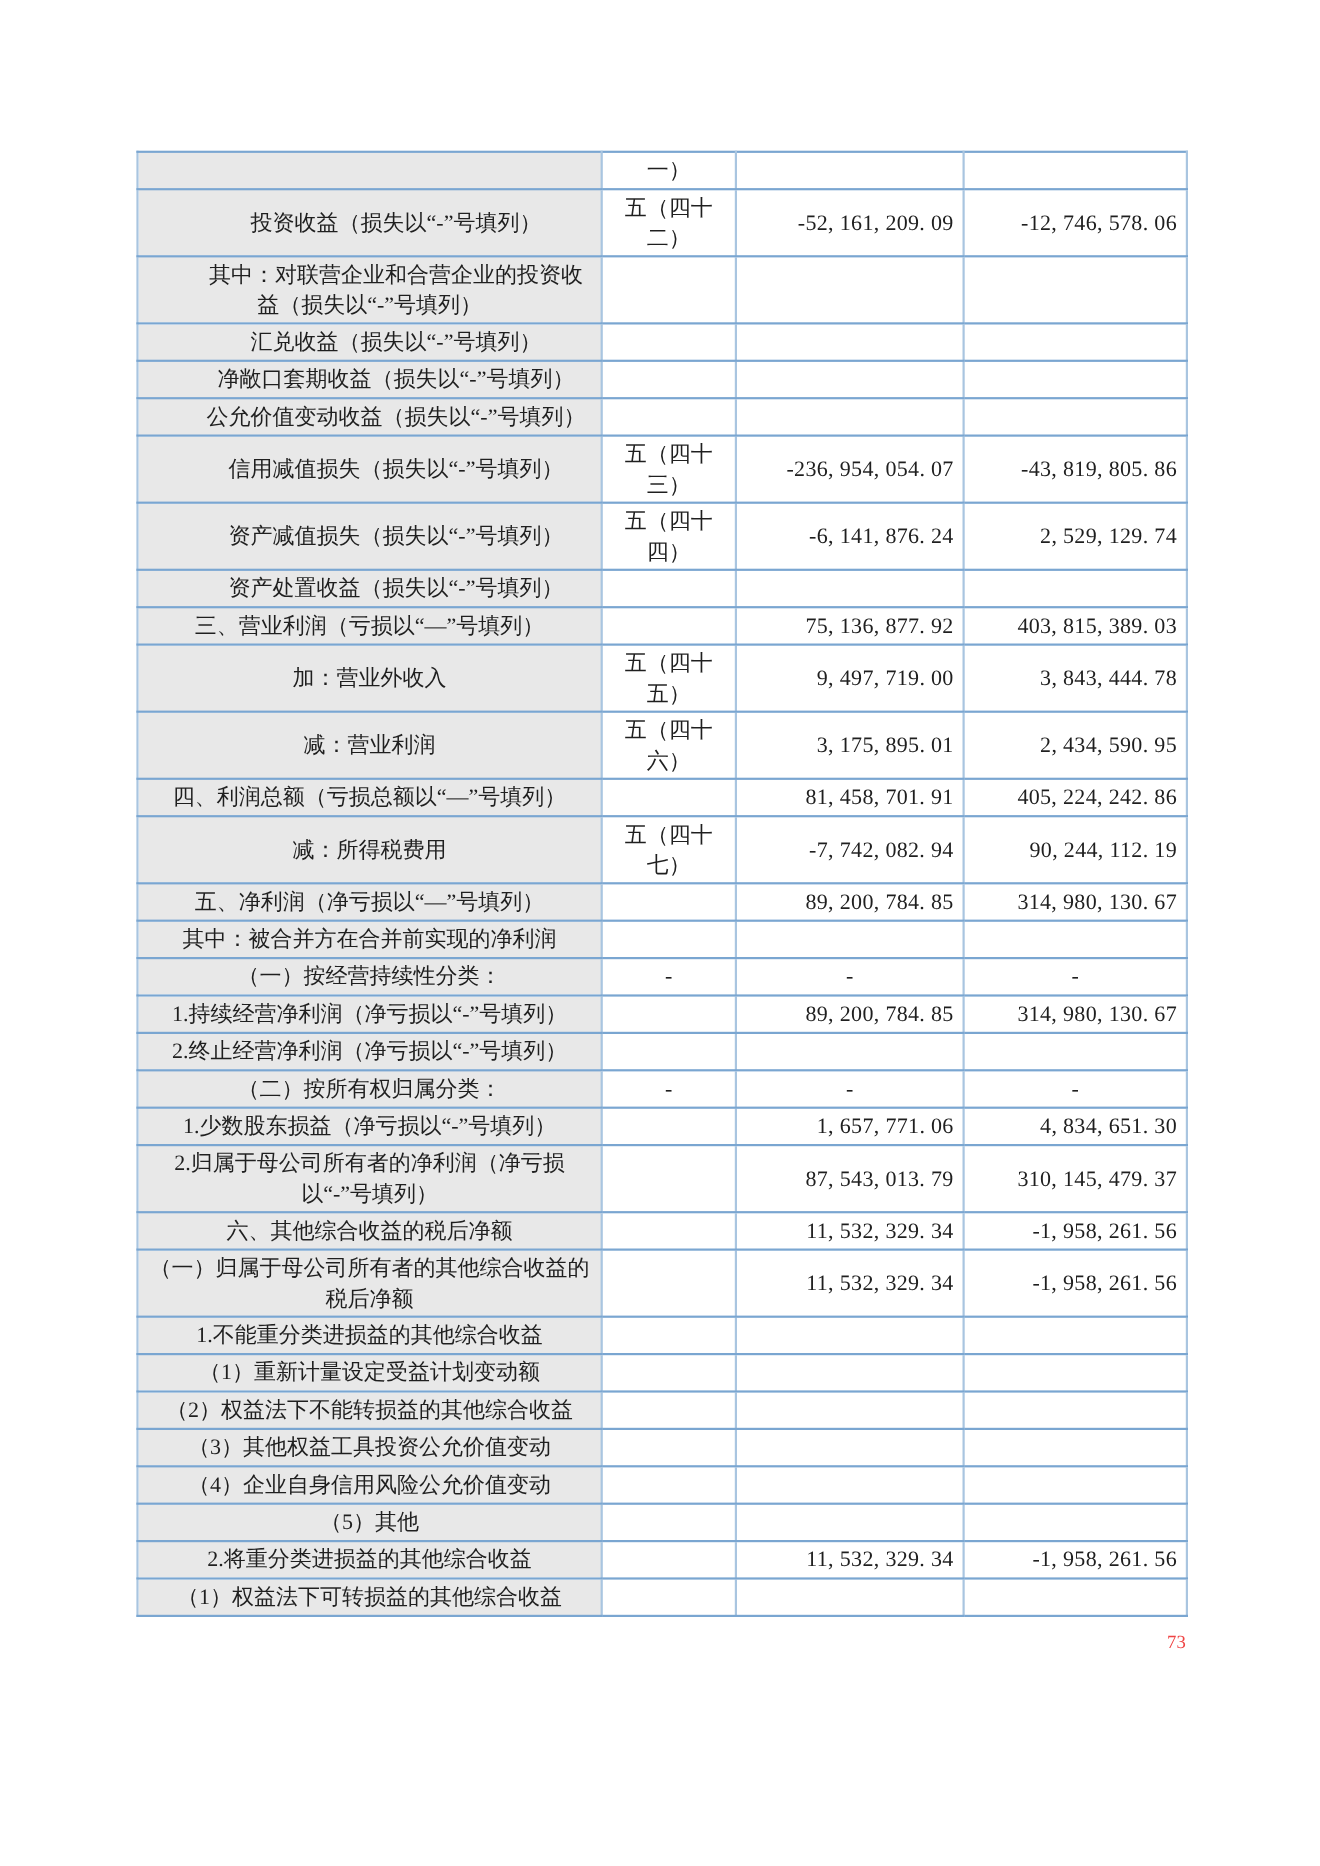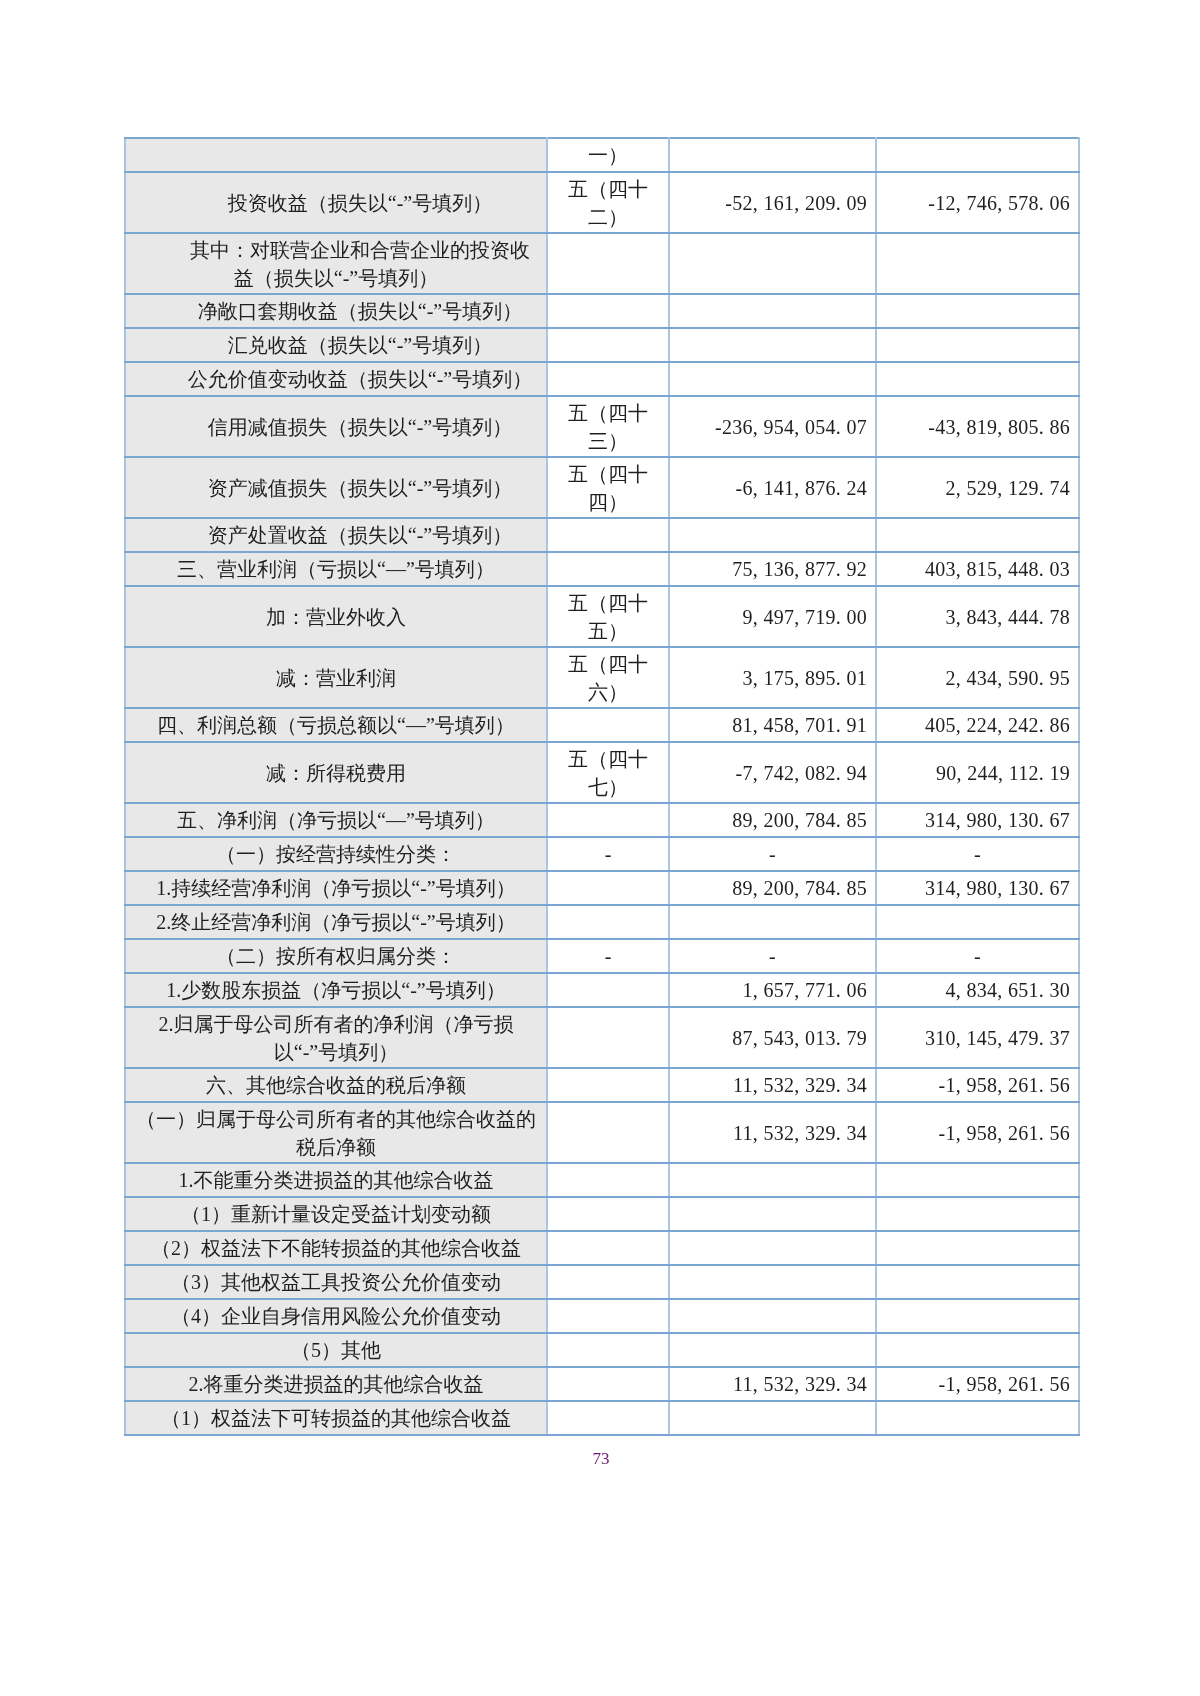--- a/index.html
+++ b/index.html
@@ -49,23 +49,23 @@
   }
   td.c-amt.dash { text-align: center; padding-right: 8px; }
   tr.r1 td { height: 24px; }
   tr.s  td { height: 30px; }
   tr.d  td { height: 57px; }
   tr.bold td.c-item { font-weight: normal; }
   .ind3 { text-indent: 48px; }
   .ind6 { text-indent: 110px; }
   .pageno {
     margin-top: 13px;
-    text-align: center;
+    text-align: right;
     font-size: 17px;
-    color: #701a75;
+    color: #ef4444;
   }
 </style>
 </head>
 <body>
 
 <div class="sheet">
   <table class="fin">
     <colgroup>
       <col style="width:422px">
       <col style="width:122px">
@@ -85,27 +85,27 @@
     <td class="c-amt">-52, 161, 209. 09</td>
     <td class="c-amt">-12, 746, 578. 06</td>
   </tr>
         <tr class="d">
     <td class="c-item ind3">其中：对联营企业和合营企业的投资收益（损失以“-”号填列）</td>
     <td class="c-note"></td>
     <td class="c-amt"></td>
     <td class="c-amt"></td>
   </tr>
         <tr class="s">
+    <td class="c-item ind3">汇兑收益（损失以“-”号填列）</td>
+    <td class="c-note"></td>
+    <td class="c-amt"></td>
+    <td class="c-amt"></td>
+  </tr>
+        <tr class="s">
     <td class="c-item ind3">净敞口套期收益（损失以“-”号填列）</td>
-    <td class="c-note"></td>
-    <td class="c-amt"></td>
-    <td class="c-amt"></td>
-  </tr>
-        <tr class="s">
-    <td class="c-item ind3">汇兑收益（损失以“-”号填列）</td>
     <td class="c-note"></td>
     <td class="c-amt"></td>
     <td class="c-amt"></td>
   </tr>
         <tr class="s">
     <td class="c-item ind3">公允价值变动收益（损失以“-”号填列）</td>
     <td class="c-note"></td>
     <td class="c-amt"></td>
     <td class="c-amt"></td>
   </tr>
@@ -124,21 +124,21 @@
         <tr class="s">
     <td class="c-item ind3">资产处置收益（损失以“-”号填列）</td>
     <td class="c-note"></td>
     <td class="c-amt"></td>
     <td class="c-amt"></td>
   </tr>
         <tr class="s bold">
     <td class="c-item">三、营业利润（亏损以“—”号填列）</td>
     <td class="c-note"></td>
     <td class="c-amt">75, 136, 877. 92</td>
-    <td class="c-amt">403, 815, 448. 03</td>
+    <td class="c-amt">403, 815, 389. 03</td>
   </tr>
         <tr class="d">
     <td class="c-item">加：营业外收入</td>
     <td class="c-note">五（四十五）</td>
     <td class="c-amt">9, 497, 719. 00</td>
     <td class="c-amt">3, 843, 444. 78</td>
   </tr>
         <tr class="d">
     <td class="c-item">减：营业利润</td>
     <td class="c-note">五（四十六）</td>
@@ -155,20 +155,26 @@
     <td class="c-item">减：所得税费用</td>
     <td class="c-note">五（四十七）</td>
     <td class="c-amt">-7, 742, 082. 94</td>
     <td class="c-amt">90, 244, 112. 19</td>
   </tr>
         <tr class="s bold">
     <td class="c-item">五、净利润（净亏损以“—”号填列）</td>
     <td class="c-note"></td>
     <td class="c-amt">89, 200, 784. 85</td>
     <td class="c-amt">314, 980, 130. 67</td>
+  </tr>
+        <tr class="s">
+    <td class="c-item">其中：被合并方在合并前实现的净利润</td>
+    <td class="c-note"></td>
+    <td class="c-amt"></td>
+    <td class="c-amt"></td>
   </tr>
         <tr class="s">
     <td class="c-item">（一）按经营持续性分类：</td>
     <td class="c-note">-</td>
     <td class="c-amt dash">-</td>
     <td class="c-amt dash">-</td>
   </tr>
         <tr class="s">
     <td class="c-item">1.持续经营净利润（净亏损以“-”号填列）</td>
     <td class="c-note"></td>

